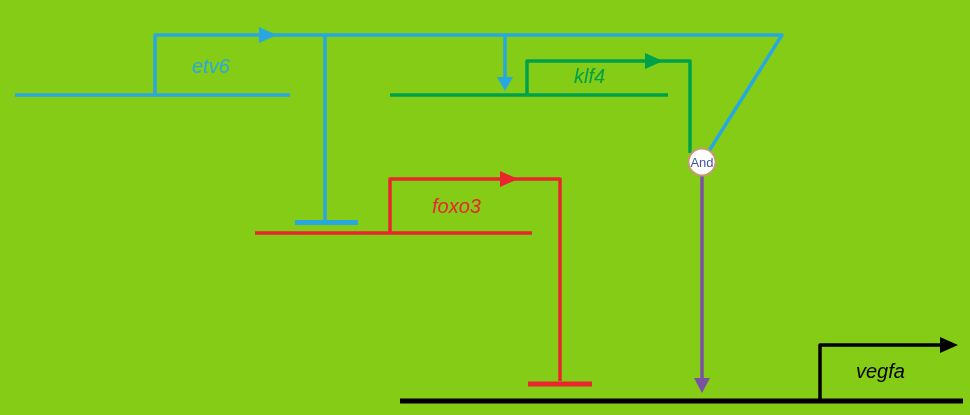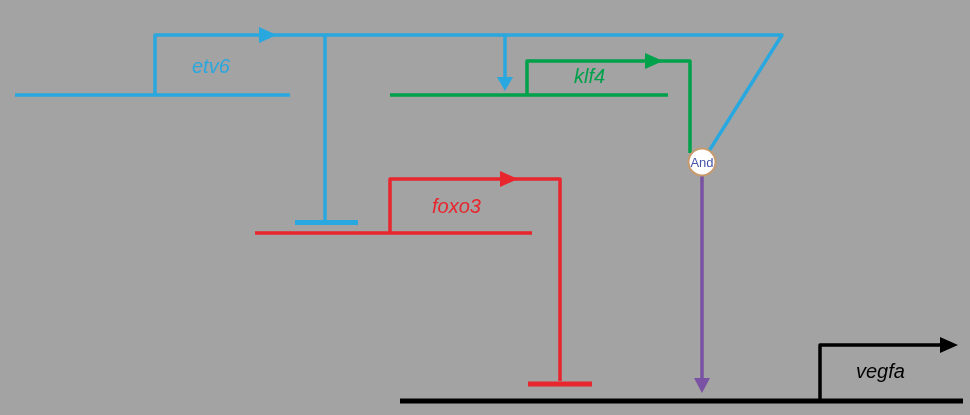--- a/index.html
+++ b/index.html
@@ -4,21 +4,21 @@
 <style>
   html, body {
     margin: 0;
     padding: 0;
     background: #ffffff;
   }
   .stage {
     position: relative;
     width: 970px;
     height: 415px;
-    background: #a3a3a3;
+    background: #84cc16;
     overflow: hidden;
     font-family: "Liberation Sans", sans-serif;
   }
   svg {
     display: block;
     width: 970px;
     height: 415px;
   }
   .gene-line {
     fill: none;

